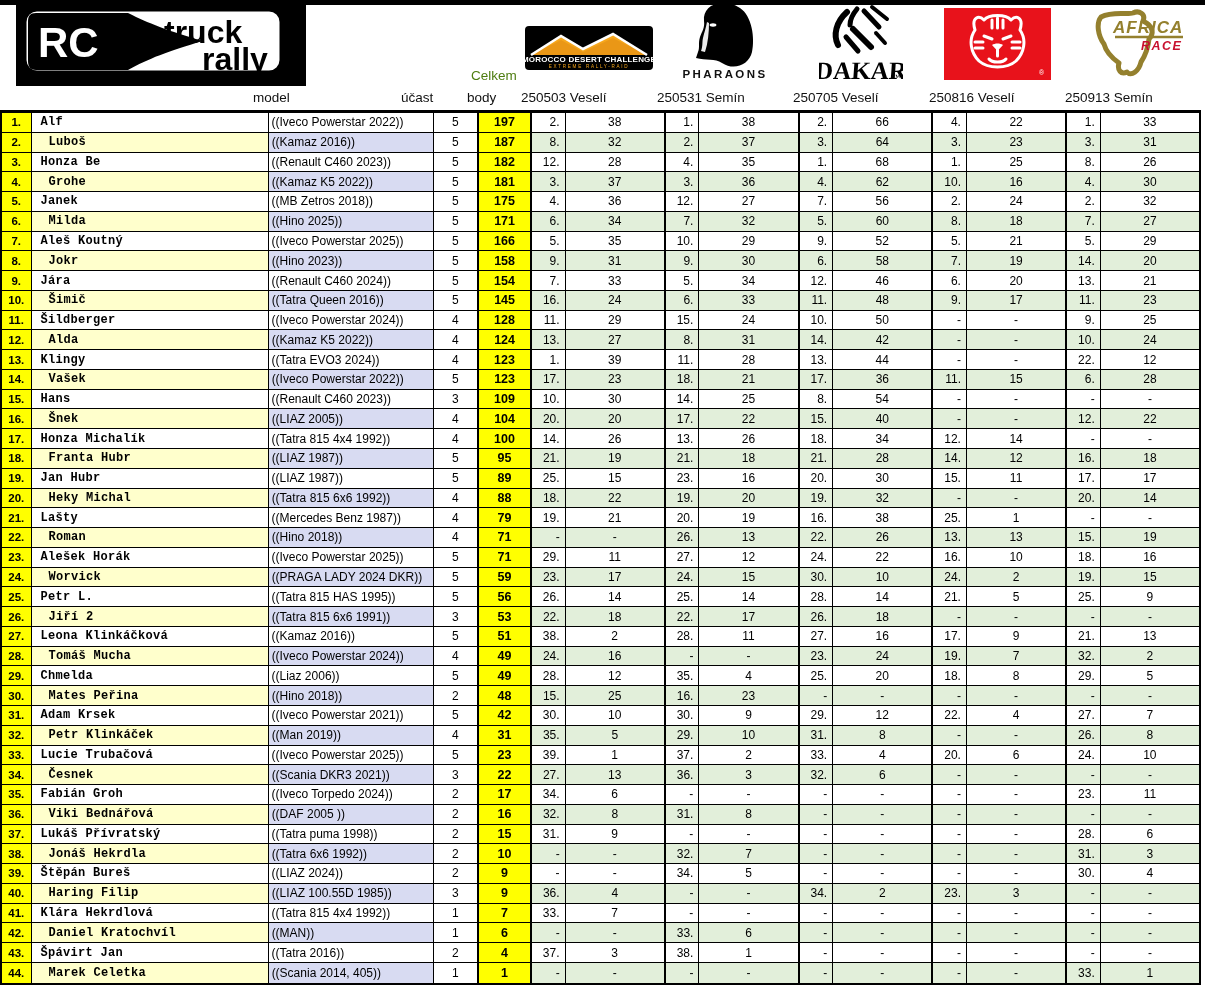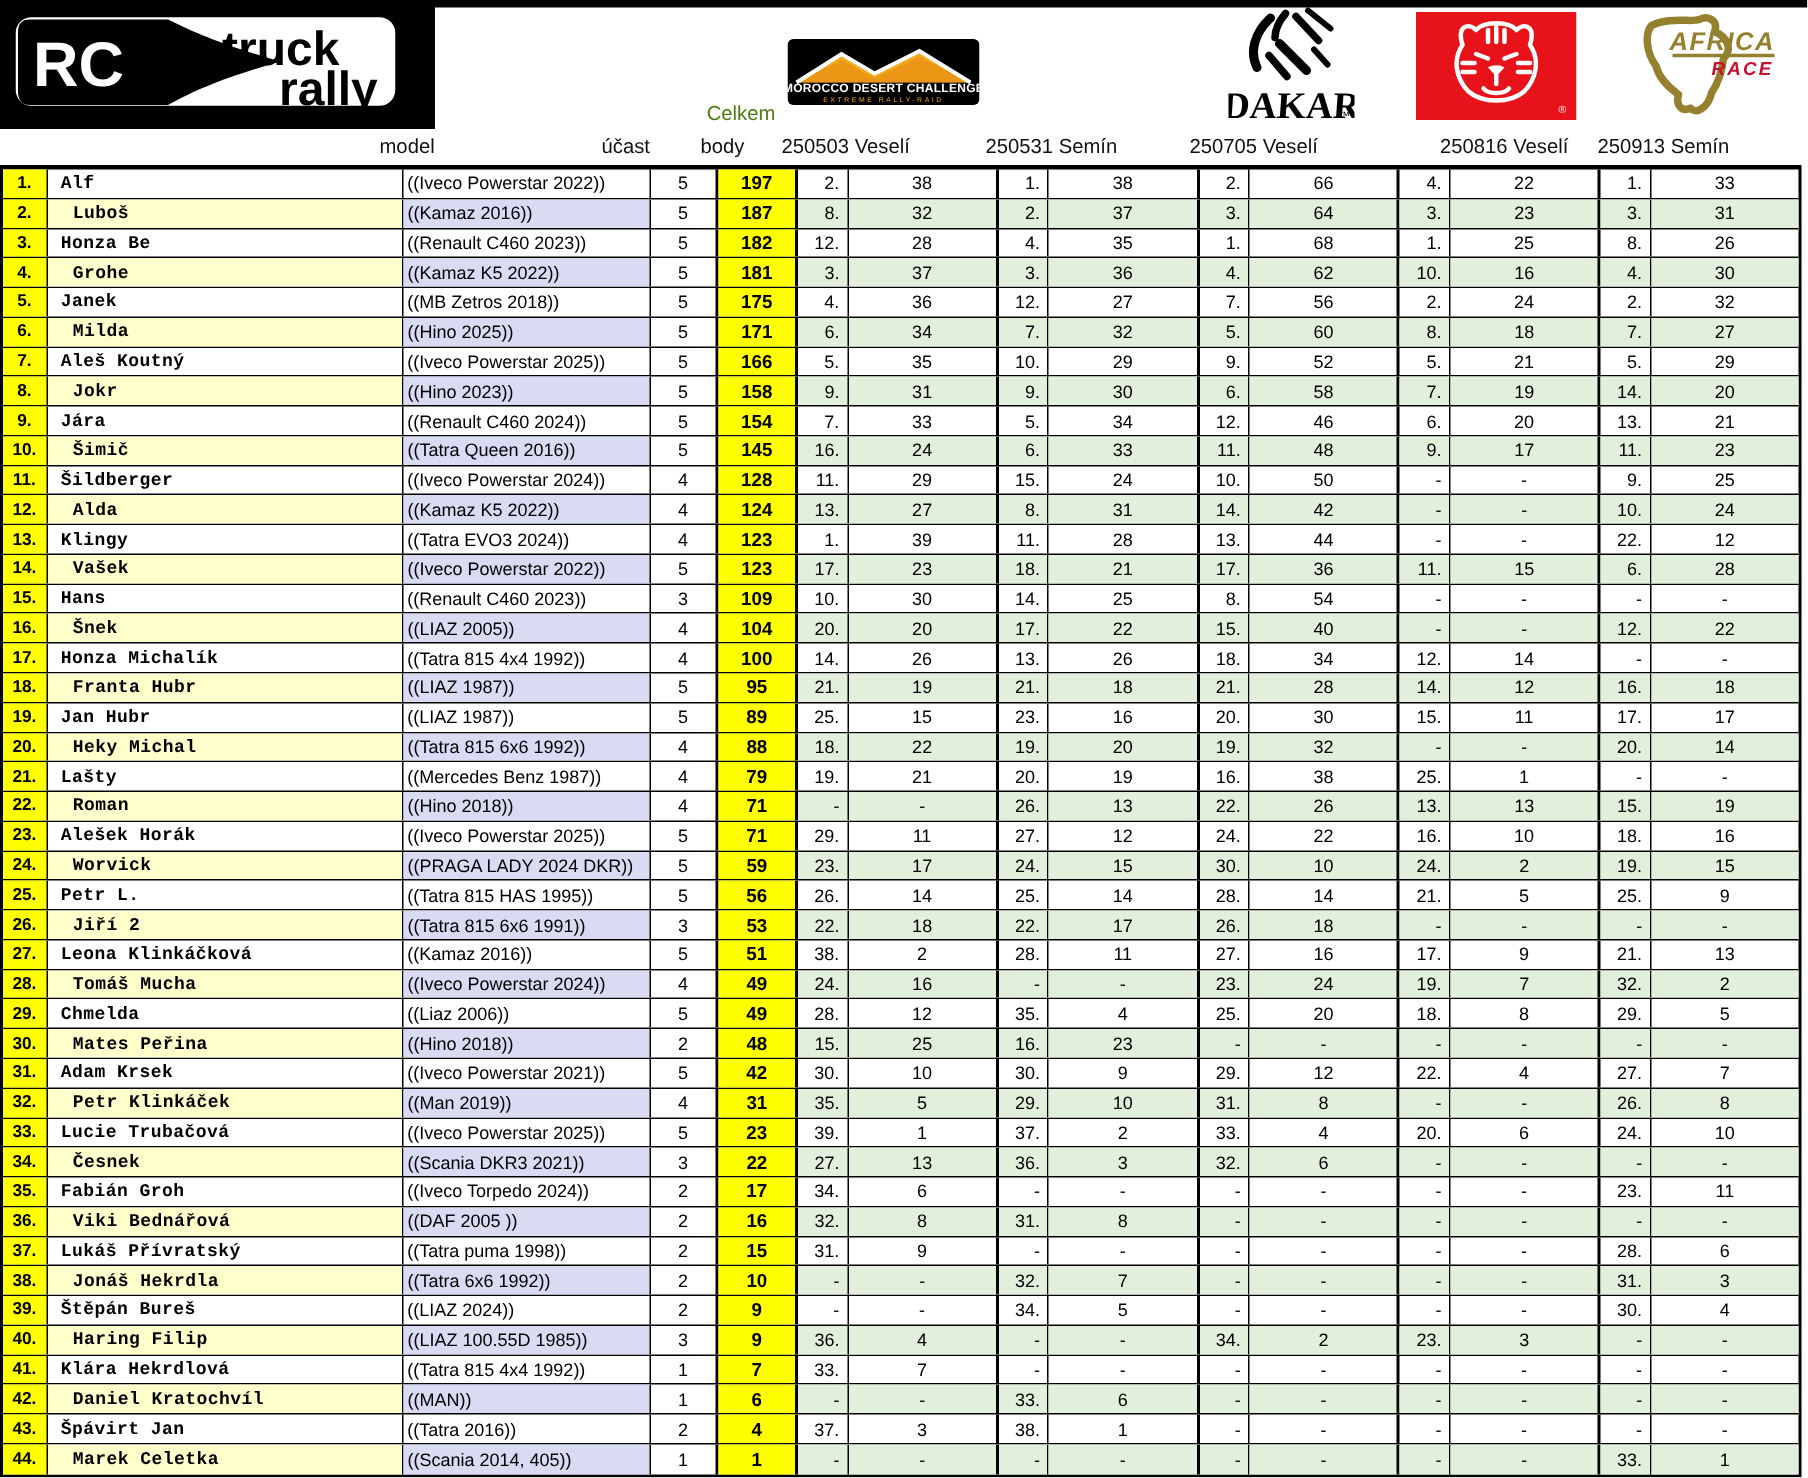--- a/index.html
+++ b/index.html
@@ -31,21 +31,21 @@
   .alt .c-name{background:var(--lightyellow);padding-left:17px;}
   .alt .c-model{background:var(--lavender);}
   .alt .c-er,.alt .c-ev{background:var(--lightgreen);}
 </style>
 </head>
 <body>
 
 <div class="page">
   <div class="topstrip"></div>
 
-  <div class="abs" style="left:0;top:0;width:290px;height:86px;">
+  <div class="abs" style="left:16px;top:0;width:290px;height:86px;">
     <svg width="290" height="86" viewBox="0 0 290 86">
       <rect width="290" height="86" fill="#000"></rect>
       <rect x="8" y="9" width="258" height="64" rx="13" fill="#fff" stroke="#000" stroke-width="5"></rect>
       <path d="M20,13 L112,13 C132,23 152,31 187,41 C152,51 132,59 112,70 L20,70 C14,70 12,66 12,61 L12,22 C12,16 14,13 20,13 Z" fill="#000"></path>
       <text x="22" y="57" font-size="42" font-weight="bold" fill="#fff" font-family="Liberation Sans, sans-serif">RC</text>
       <text x="148" y="43" font-size="32" font-weight="bold" fill="#000" font-family="Liberation Sans, sans-serif">truck</text>
       <text x="186" y="70" font-size="32" font-weight="bold" fill="#000" font-family="Liberation Sans, sans-serif">rally</text>
     </svg>
   </div>
 
@@ -53,20 +53,28 @@
     <svg width="128" height="44" viewBox="0 0 128 44">
       <rect width="128" height="44" rx="4" fill="#000"></rect>
       <polygon points="6,29 36,10 58,23 88,8 122,29" fill="#F6A71C"></polygon>
       <polygon points="6,29 36,14 58,26 88,12 122,29" fill="#E08A12" opacity="0.55"></polygon>
       <polyline points="6,29 36,10 58,23 88,8 122,29" stroke="#fff" stroke-width="2.6" fill="none"></polyline>
       <text x="64" y="35.5" text-anchor="middle" font-size="8" font-weight="bold" fill="#fff" letter-spacing="0.2" font-family="Liberation Sans, sans-serif">MOROCCO DESERT CHALLENGE</text>
       <text x="64" y="42" text-anchor="middle" font-size="4.6" fill="#F6A71C" letter-spacing="1.7" font-family="Liberation Sans, sans-serif">EXTREME RALLY-RAID</text>
     </svg>
   </div>
 
+  <div class="abs" style="left:677px;top:2px;">
+    <svg width="96" height="80" viewBox="0 0 96 80">
+      <path d="M46,1 C33,1 26,9 27,19 C28,26 25,29 23,35 C21,41 23,45 21,50 L19,56 C29,59 38,56 45,61 C57,69 72,63 75,50 C78,36 75,14 63,6 C57,2 52,1 46,1 Z" fill="#000"></path>
+      <path d="M30,20 C29,26 27,31 26,36 C25,40 26,44 24,49 L28,50 C31,41 32,30 32,21 Z" fill="#fff" opacity="0.92"></path>
+      <ellipse cx="36" cy="23" rx="3.4" ry="1.7" fill="#fff"></ellipse>
+      <text x="48" y="76" text-anchor="middle" font-size="11.5" font-weight="bold" fill="#111" letter-spacing="2.4" font-family="Liberation Sans, sans-serif">PHARAONS</text>
+    </svg>
+  </div>
 
   <div class="abs" style="left:819px;top:2px;">
     <svg width="84" height="84" viewBox="0 0 84 84">
       <g stroke="#000" fill="none" stroke-linecap="round">
         <path d="M28,10 C17,20 14,33 19,43" stroke-width="6"></path>
         <path d="M38,7 C33,13 31,18 31,23" stroke-width="5"></path>
         <path d="M45,9 L60,25" stroke-width="5"></path>
         <path d="M53,5 L68,17" stroke-width="4"></path>
         <path d="M34,27 L52,45" stroke-width="6"></path>
         <path d="M27,35 L39,49" stroke-width="5"></path>
@@ -101,21 +109,21 @@
     </svg>
   </div>
 
   <div class="hlabel" style="left:253px;width:168px;">model</div>
   <div class="hlabel" style="left:401px;width:46px;">účast</div>
   <div class="hlabel2" style="left:467px;width:54px;">Celkem</div>
   <div class="hlabel" style="left:467px;width:54px;">body</div>
   <div class="hlabel" style="left:521px;width:136px;">250503 Veselí</div>
   <div class="hlabel" style="left:657px;width:136px;">250531 Semín</div>
   <div class="hlabel" style="left:793px;width:136px;">250705 Veselí</div>
-  <div class="hlabel" style="left:960px;width:136px;">250816 Veselí</div>
+  <div class="hlabel" style="left:929px;width:136px;">250816 Veselí</div>
   <div class="hlabel" style="left:1065px;width:136px;">250913 Semín</div>
 
   <div class="tbl" id="tbody">
       <div class="trow">
         <div class="c-rank">1.</div>
         <div class="c-name">Alf</div>
         <div class="c-model">((Iveco Powerstar 2022))</div>
         <div class="c-ucast">5</div>
         <div class="c-body">197</div>
         <div class="c-er">2.</div>

